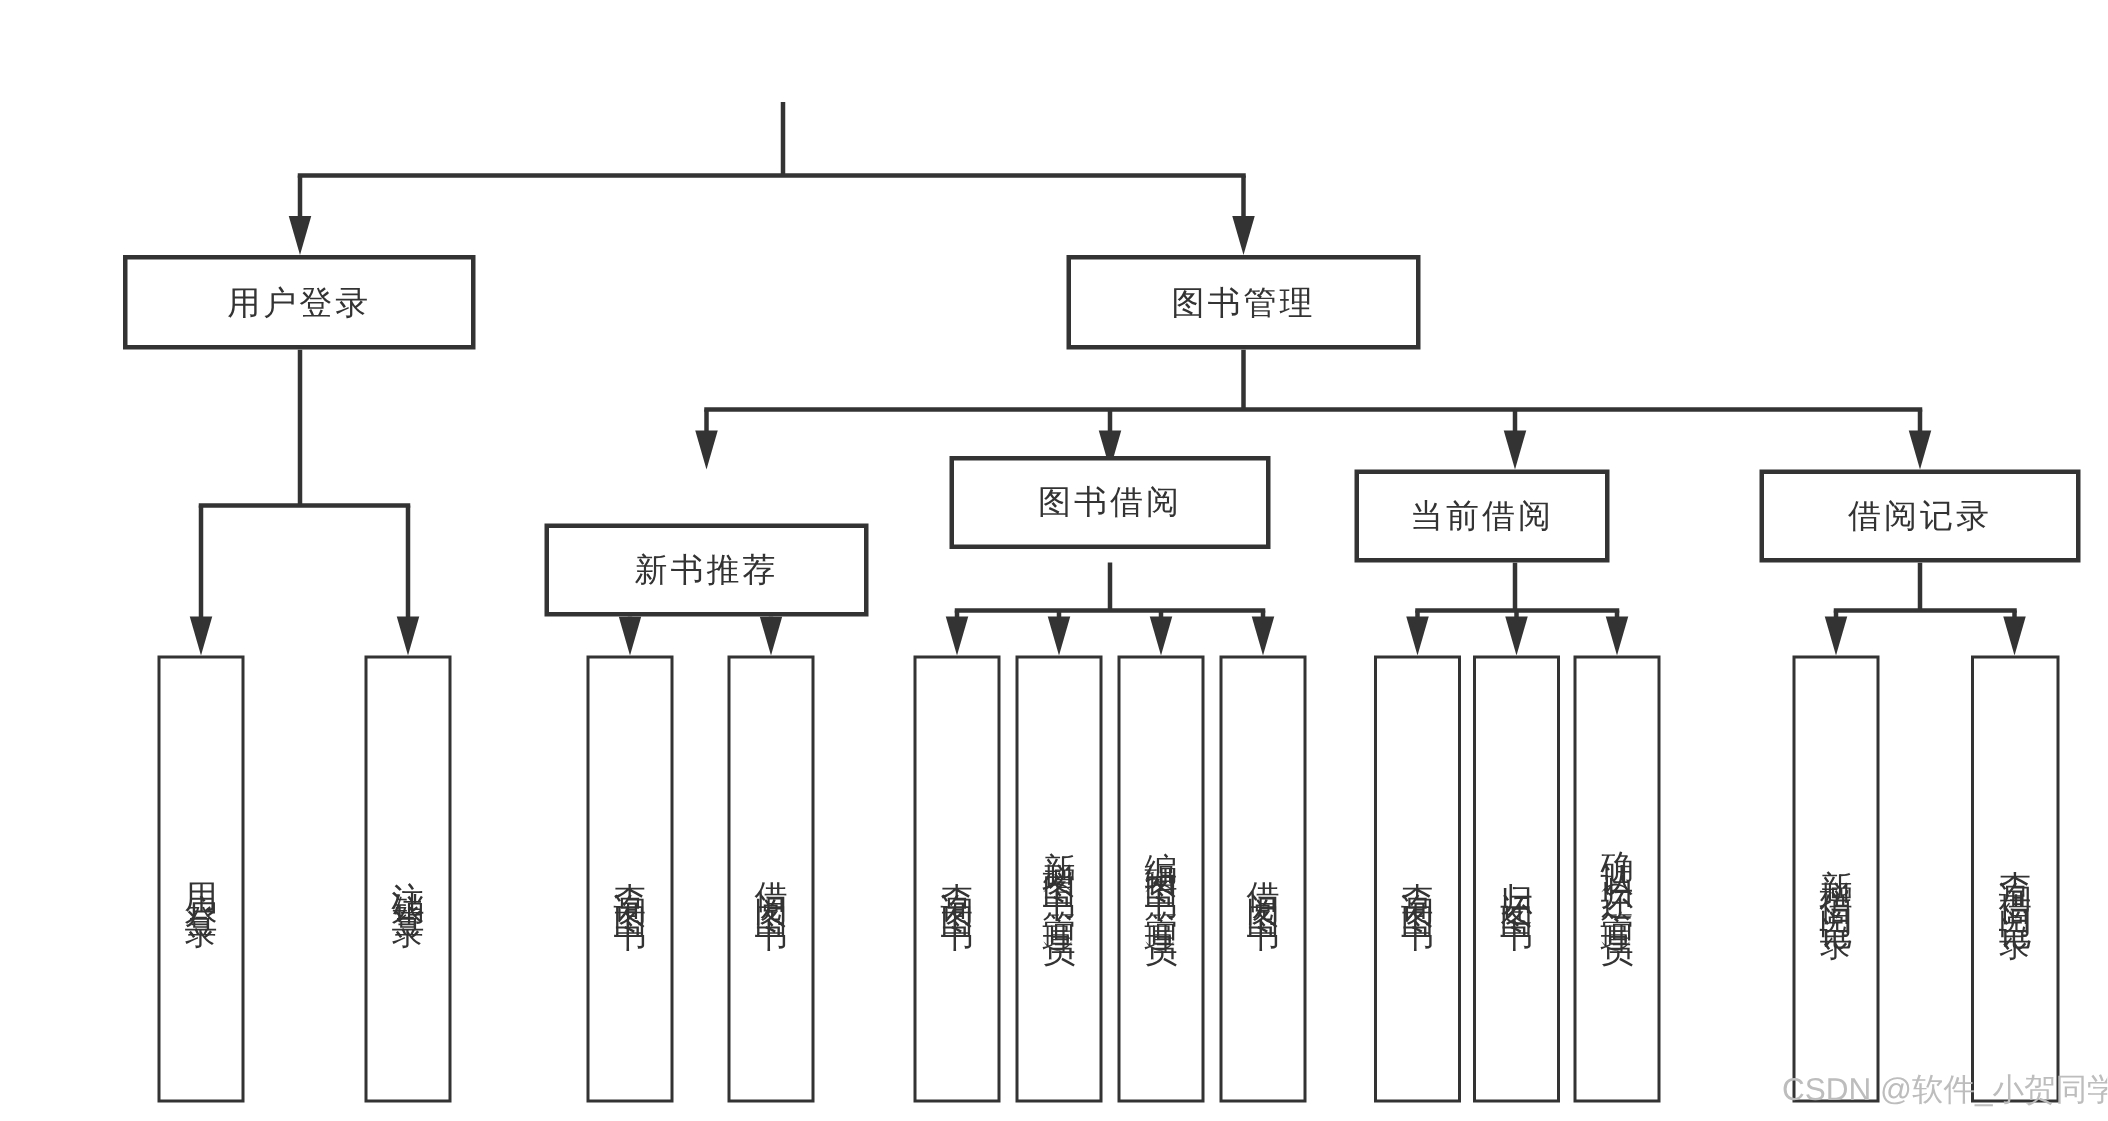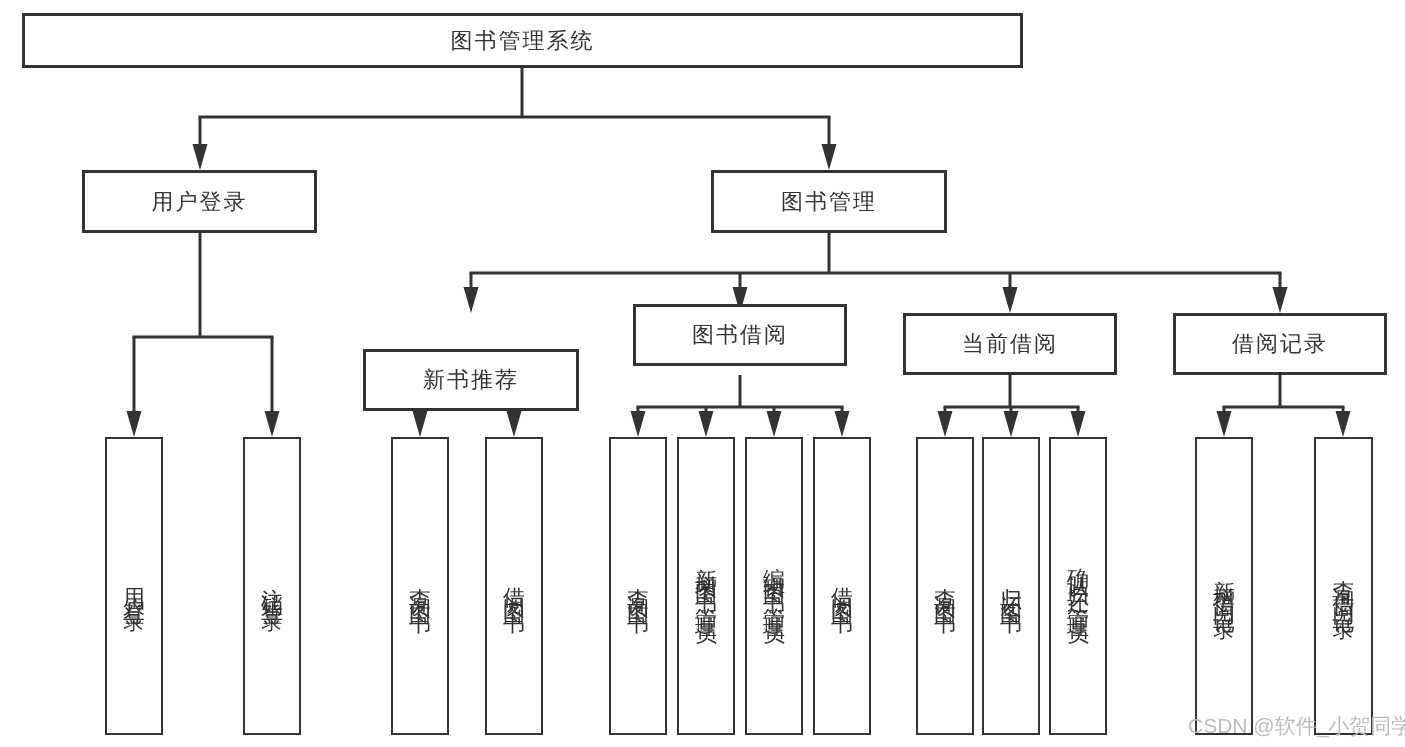--- a/index.html
+++ b/index.html
@@ -111,38 +111,35 @@
       <polygon points="766.5,411 781.5,411 774,437"></polygon>
       <polygon points="834.5,411 849.5,411 842,437"></polygon>
       <polygon points="937.5,411 952.5,411 945,437"></polygon>
       <polygon points="1003.5,411 1018.5,411 1011,437"></polygon>
       <polygon points="1070.5,411 1085.5,411 1078,437"></polygon>
       <polygon points="1216.5,411 1231.5,411 1224,437"></polygon>
       <polygon points="1335.5,411 1350.5,411 1343,437"></polygon>
     </g>
   </svg>
 
-  <div class="box" style="left:22px;top:13px;width:1001px;height:55px;">
-    <span class="hlabel">图书管理系统</span>
-  </div>
 
   <div class="box" style="left:82px;top:170px;width:235px;height:63px;">
     <span class="hlabel">用户登录</span>
   </div>
   <div class="box" style="left:711px;top:170px;width:236px;height:63px;font-family:Liberation Mono, monospace;">
     <span class="hlabel">图书管理</span>
   </div>
 
   <div class="box" style="left:363px;top:313px;width:216px;height:62px;margin-top:36px;">
     <span class="hlabel">新书推荐</span>
   </div>
   <div class="box" style="left:633px;top:304px;width:214px;height:62px;">
     <span class="hlabel">图书借阅</span>
   </div>
-  <div class="box" style="left:903px;top:313px;width:214px;height:62px;align-items:center;">
+  <div class="box" style="left:903px;top:313px;width:170px;height:62px;align-items:center;">
     <span class="hlabel">当前借阅</span>
   </div>
   <div class="box" style="left:1173px;top:313px;width:214px;height:62px;">
     <span class="hlabel">借阅记录</span>
   </div>
 
   <div class="box leaf" style="left:105px;top:437px;width:58px;height:298px;">
     <span class="vlabel">用户登录</span>
   </div>
   <div class="box leaf" style="left:243px;top:437px;width:58px;height:298px;">

